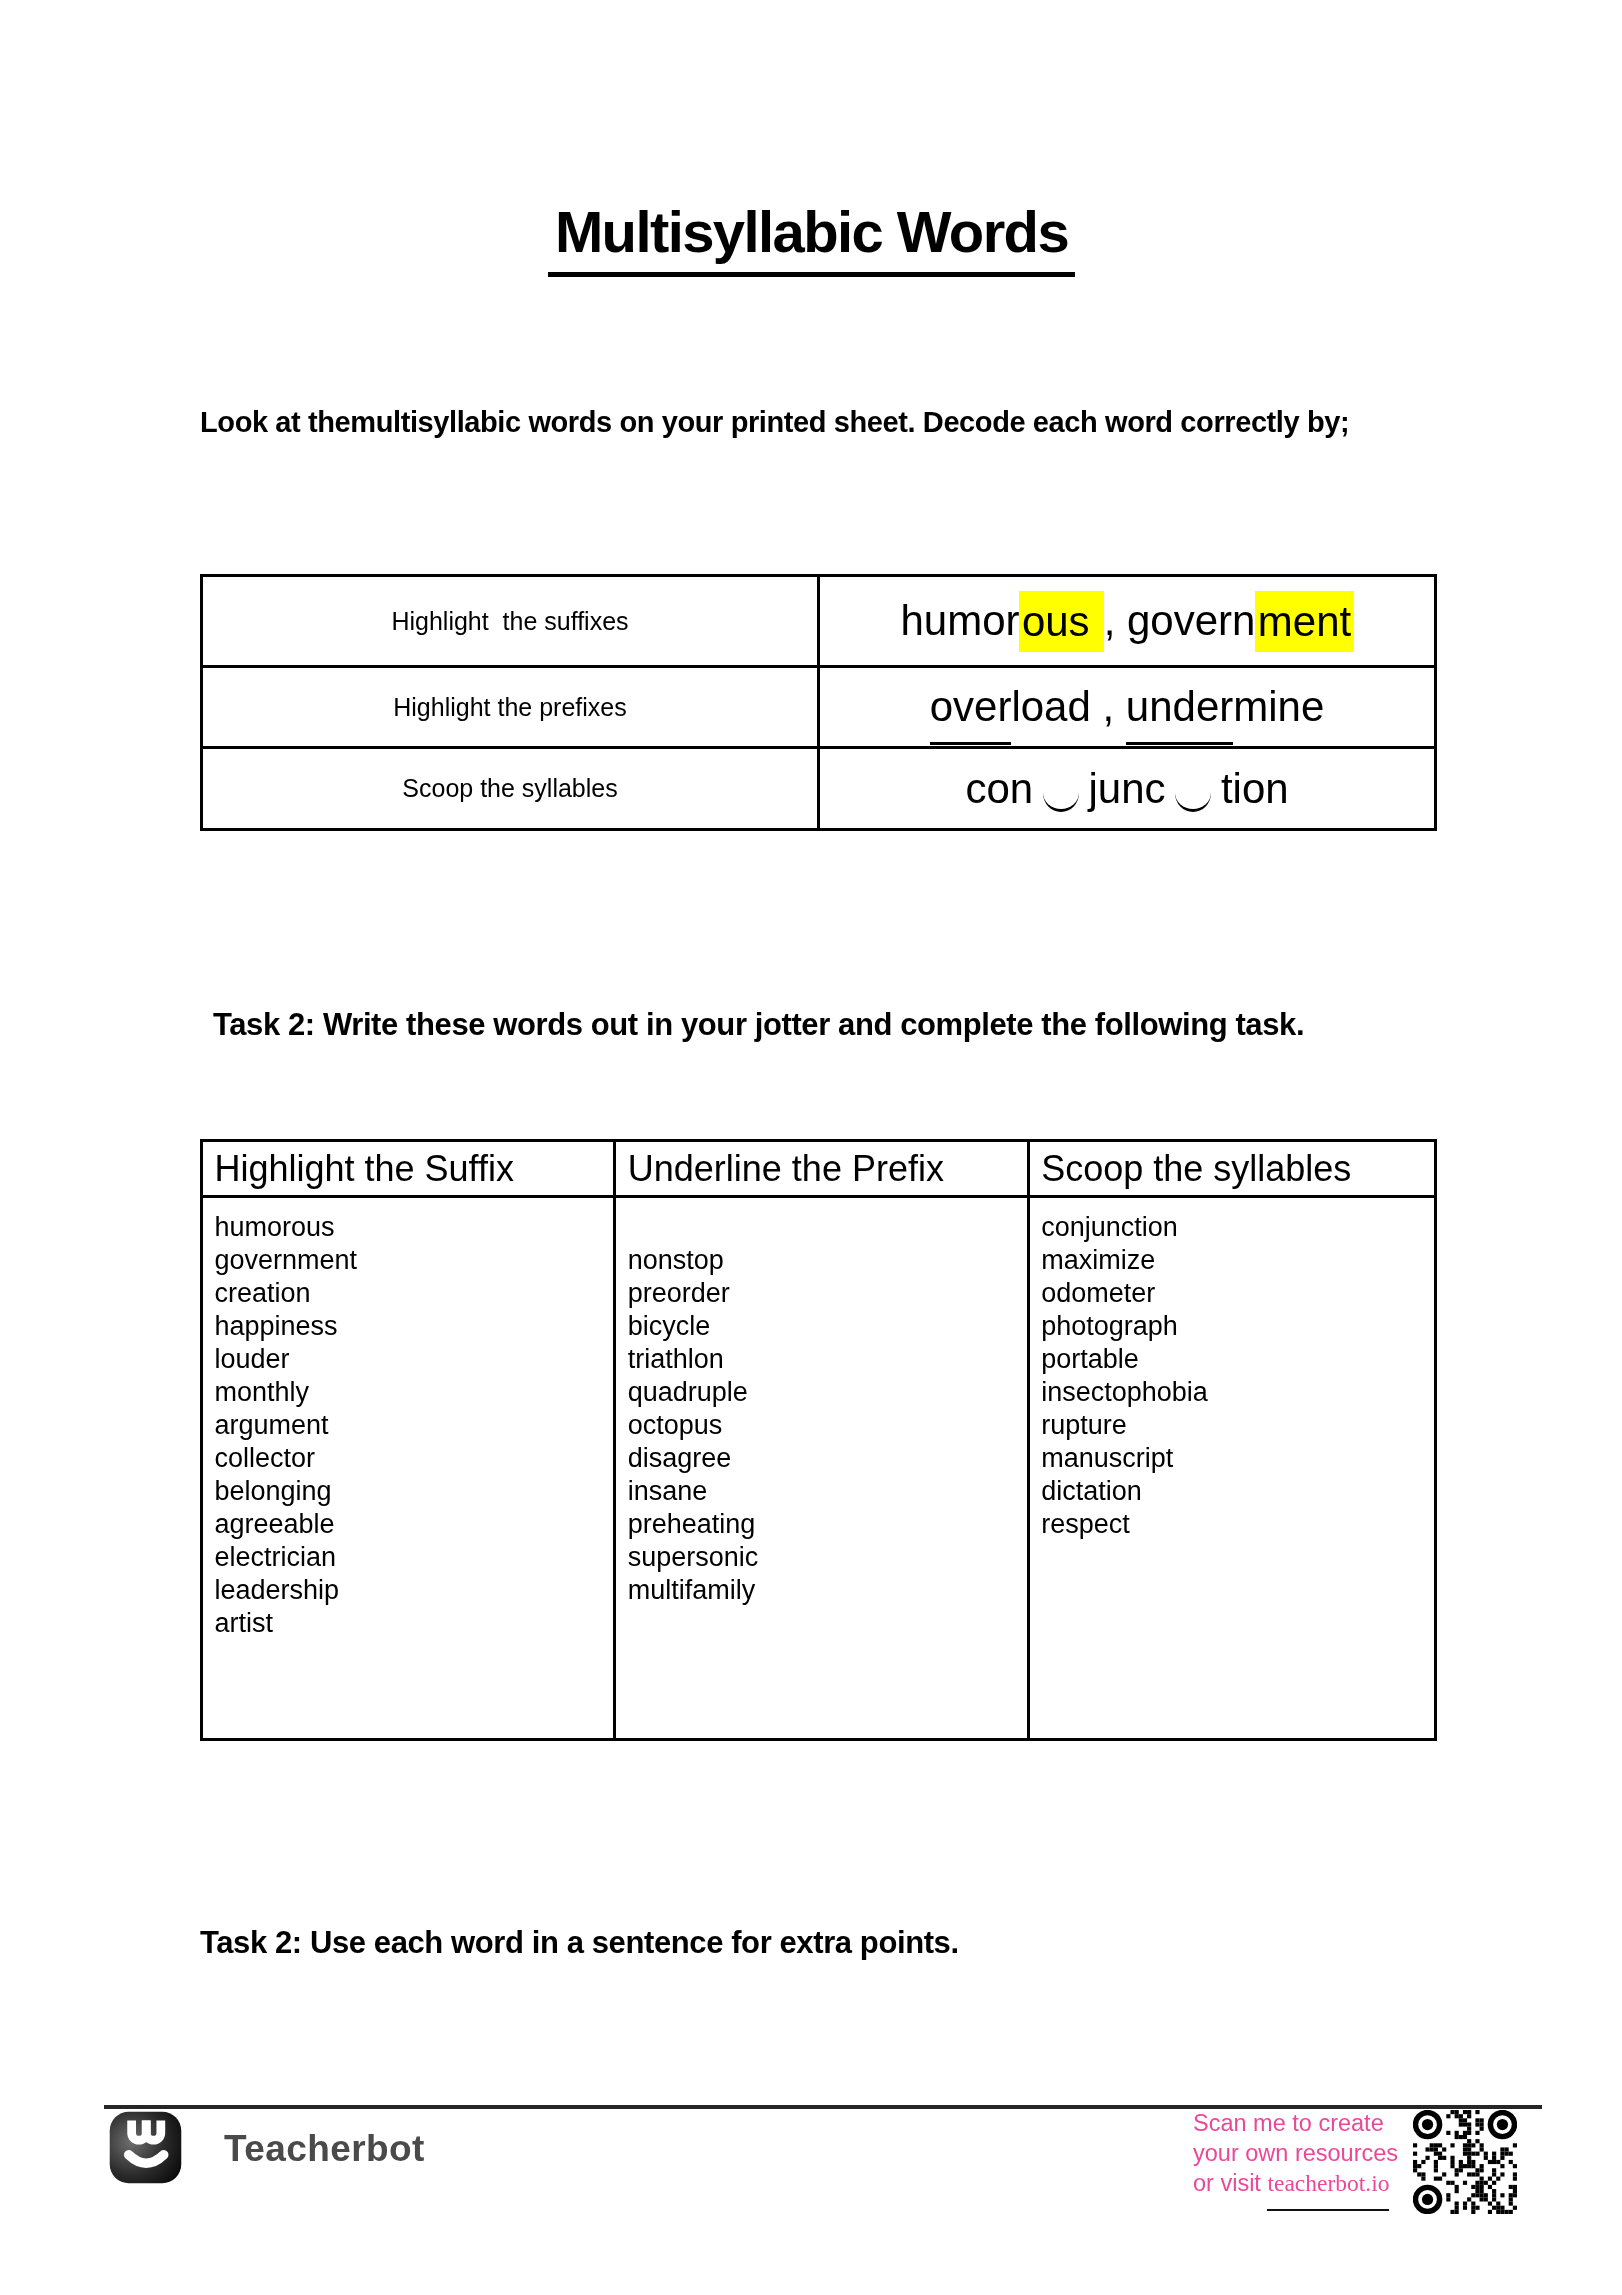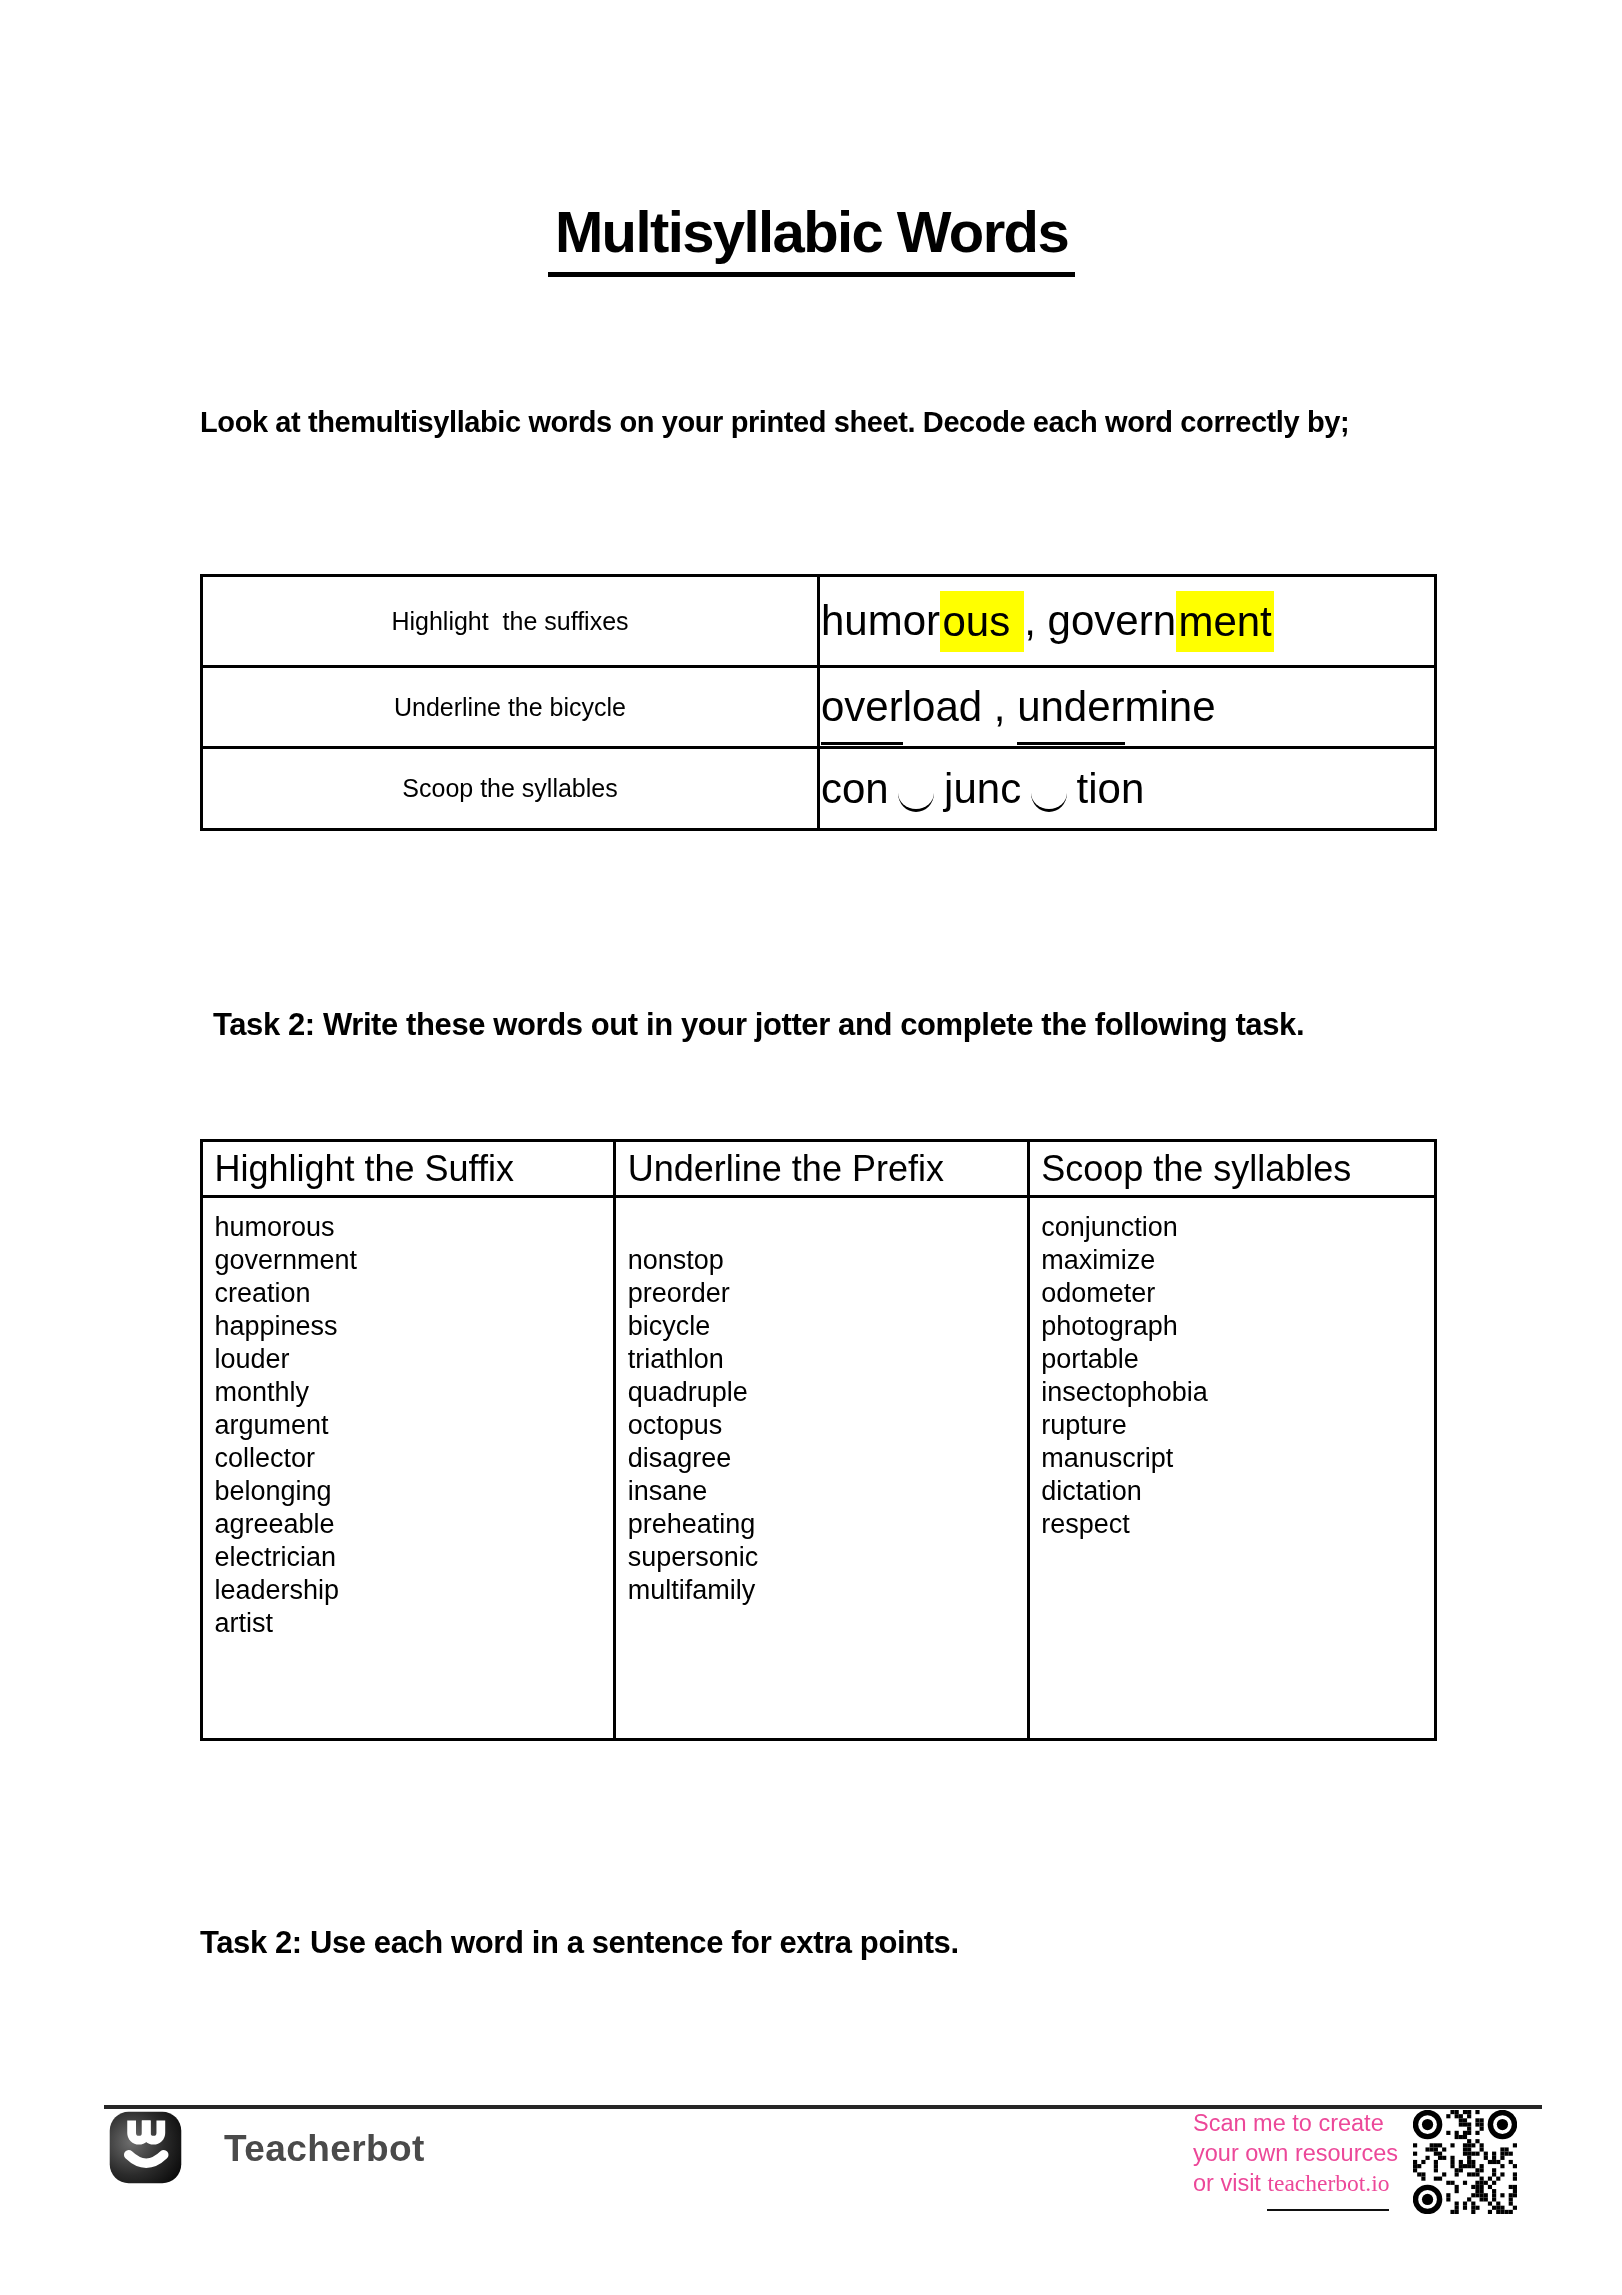--- a/index.html
+++ b/index.html
@@ -32,21 +32,21 @@
   .decode-table{position:absolute;left:200px;top:574px;width:1237px;table-layout:fixed;}
   .decode-table td{border:3.2px solid #000;box-sizing:border-box;}
   .decode-table tr:nth-child(1) td{height:91px;}
   .decode-table tr:nth-child(2) td{height:81px;}
   .decode-table tr:nth-child(3) td{height:82px;}
   td.decode-label{
     width:50%;text-align:center;vertical-align:middle;
     font-size:25px;white-space:pre-wrap;
   }
   td.decode-example{
-    width:50%;vertical-align:middle;
+    width:50%;text-align:center;vertical-align:middle;
     font-size:42px;
   }
   .hl{background:#ffff00;padding:6.5px 2.4px 8px 2.4px;}
   .ul{border-bottom:3.2px solid #000;padding-bottom:12px;}
   .scoop{
     display:inline-block;width:36px;height:16px;margin:0 9.7px;
     border-bottom:3.2px solid #000;
     border-radius:0 0 50% 50% / 0 0 100% 100%;
     vertical-align:-9.7px;
   }
@@ -96,21 +96,21 @@
 
   <div class="intro">Look at themultisyllabic words on your printed sheet. Decode each word correctly by;</div>
 
   <table class="decode-table">
     <tbody>
         <tr>
       <td class="decode-label">Highlight  the suffixes</td>
       <td class="decode-example"><span>humor</span><span class="hl">ous </span><span>, govern</span><span class="hl">ment</span></td>
     </tr>
     <tr>
-      <td class="decode-label">Underline the bicycle</td>
+      <td class="decode-label">Highlight the prefixes</td>
       <td class="decode-example"><span class="ul">over</span><span>load , </span><span class="ul">under</span><span>mine</span></td>
     </tr>
     <tr>
       <td class="decode-label">Scoop the syllables</td>
       <td class="decode-example"><span>con</span><span class="scoop"></span><span>junc</span><span class="scoop"></span><span>tion</span></td>
     </tr>
   </tbody>
     </table>
 
   <div class="task-heading task2">Task 2: Write these words out in your jotter and complete the following task.</div>

